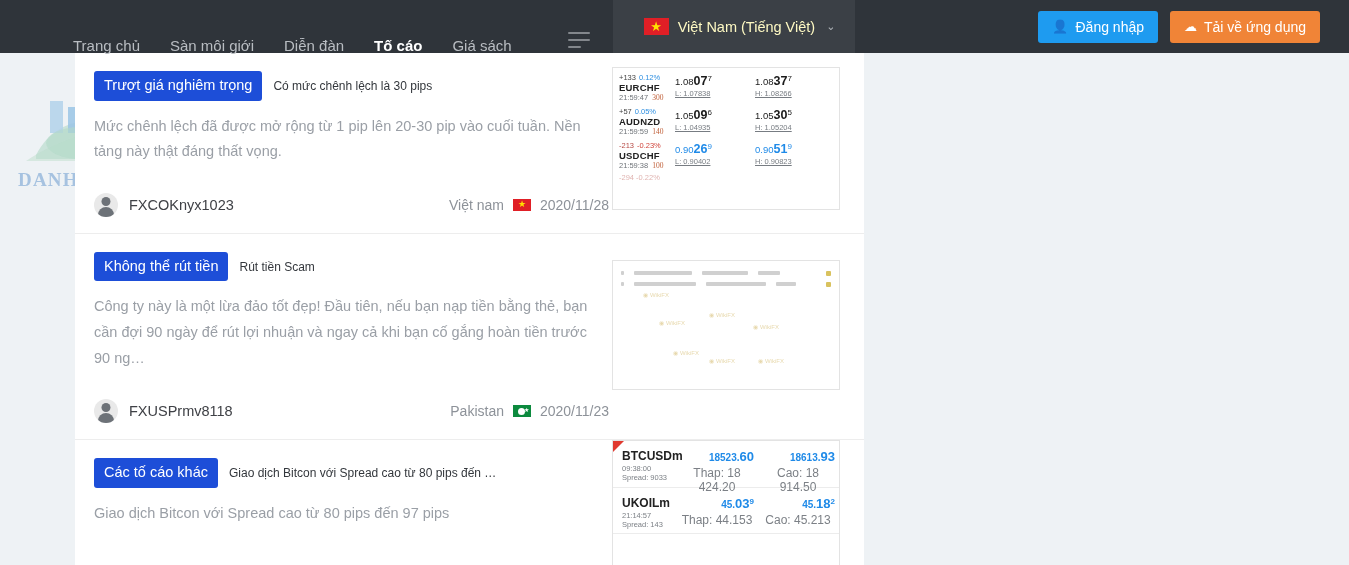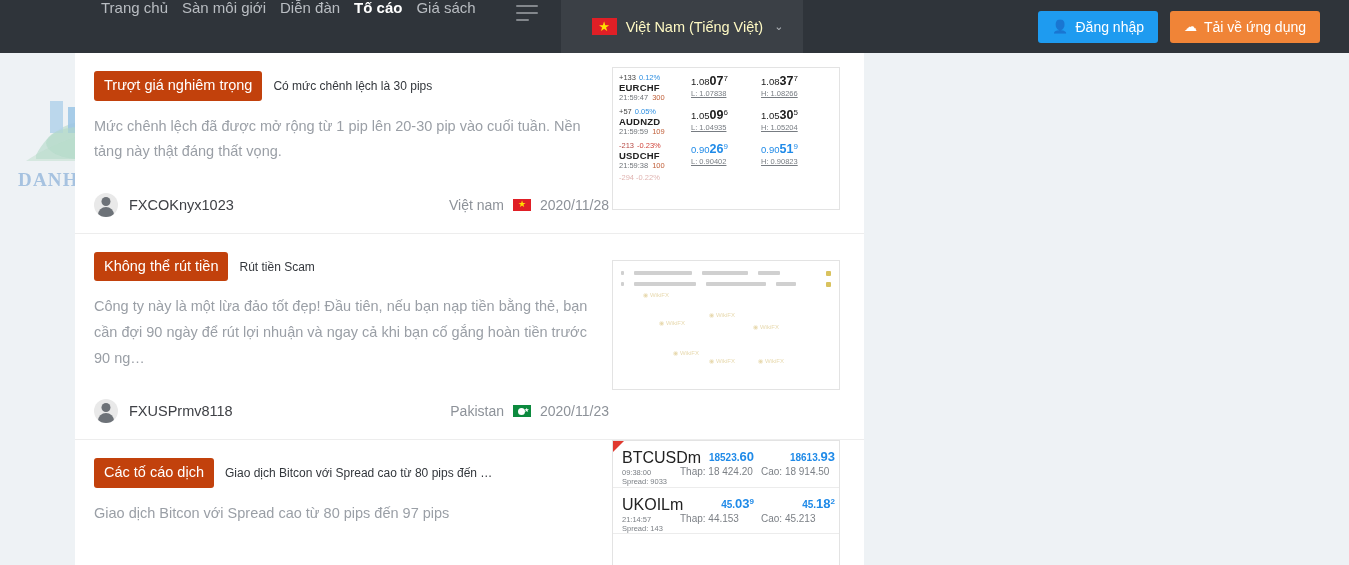--- a/index.html
+++ b/index.html
@@ -14,24 +14,23 @@
   .header {
     position: relative;
     height: 53px;
     background: #2f343a;
     display: flex;
     align-items: stretch;
     z-index: 40;
   }
   .nav {
     display: flex;
-    align-items: flex-start;
-    gap: 14px;
+    align-items: flex-end;
+    gap: 30px;
     padding-left: 73px;
-    margin-left: 28px;
   }
   .nav-item {
     color: #b9bdc2;
     font-size: 15px;
     line-height: 1;
     white-space: nowrap;
     cursor: pointer;
   }
   .nav-item.active { color: #ffffff; font-weight: bold; }
   .hamburger {
@@ -117,21 +116,21 @@
   .card {
     position: relative;
     padding: 18px 24px 16px 19px;
     border-bottom: 1px solid #ededed;
   }
   .card:last-child { border-bottom: none; }
   .card-body { width: 515px; }
 
   .title-row { display: flex; align-items: center; gap: 11px; }
   .tag {
-    background: #c2410c;
+    background: #1d4ed8;
     color: #ffffff;
     font-size: 14.5px;
     line-height: 1;
     padding: 7px 10px 8px;
     border-radius: 3px;
     white-space: nowrap;
     cursor: pointer;
   }
   .title {
     color: #33373c;
@@ -204,22 +203,22 @@
 
   
   .qt { padding: 3px 6px 0 6px; font-family: "Liberation Sans", sans-serif; }
   .qrow { position: relative; padding: 2px 0 3px; }
   .qchg { font-size: 7.5px; color: #444; }
   .qchg .pc { color: #2f8fe0; margin-left: 3px; }
   .qchg.neg { color: #b64a45; }
   .qchg.neg .pc { color: #d0443b; }
   .qsym { font-size: 9.5px; font-weight: bold; color: #222; letter-spacing: .2px; }
   .qtime { font-size: 7.5px; color: #6f7479; }
-  .qtime .vol { color: #c0603a; margin-left: 4px; }
-  .qprices { position: absolute; right: 2px; top: 3px; width: 150px; display: flex; justify-content: flex-end; }
+  .qtime .vol { color: #c0603a; margin-left: 4px; font-family: Liberation Serif, serif; }
+  .qprices { position: absolute; right: 8px; top: 3px; width: 150px; display: flex; justify-content: space-between; }
   .qp { text-align: left; width: 70px; }
   .qbig { font-size: 9.5px; color: #1a1a1a; white-space: nowrap; }
   .qbig b { font-size: 12.5px; font-weight: bold; }
   .qbig sup { font-size: 8px; }
   .qbig.blue, .qbig.blue b { color: #1f8ae8; }
   .qlow { font-size: 7.5px; color: #777c82; margin-top: 1px; white-space: nowrap; text-decoration: underline; }
   .qcut { font-size: 7.5px; color: #b8534c; opacity: .45; }
 
   
   .blur-table { padding: 10px 8px; filter: blur(0.6px); }
@@ -228,30 +227,30 @@
   .bt-dot { width: 5px; height: 5px; background: #e8c140; border-radius: 1px; margin-left: auto; }
   .wm-chip {
     position: absolute;
     font-size: 6px; color: #d8c07a; opacity: .6;
     white-space: nowrap;
   }
 
   
   .t3 .trow { position: relative; padding: 8px 8px 7px 9px; border-bottom: 1px solid #ececec; height: 46.3px; }
   .t3 .trow:last-child { border-bottom: none; margin-top: 48px; }
-  .tsym { font-size: 16px; font-weight: normal; color: #222; }
+  .tsym { font-size: 12px; font-weight: bold; color: #222; }
   .ttime { font-size: 7.5px; color: #7c8086; margin-top: 1px; }
   .tspread { font-size: 7.5px; color: #7c8086; }
   .tprices { position: absolute; right: 4px; top: 8px; width: 155px; }
   .tp-line { display: flex; justify-content: space-between; }
   .tpv { font-size: 10px; color: #1f8ae8; font-weight: bold; width: 74px; text-align: right; }
   .tpv b { font-size: 13px; }
   .tpv sup { font-size: 8px; }
   .tlh { display: flex; justify-content: space-between; margin-top: 2px; }
-  .tlh span { font-size: 10px; color: #7c8086; width: 74px; text-align: left; }
+  .tlh span { font-size: 12px; color: #7c8086; width: 74px; text-align: center; }
   .t3corner { position: absolute; left: 0; top: 0; width: 0; height: 0; border-left: 11px solid #e03a30; border-bottom: 11px solid transparent; }
 </style>
 </head>
 <body>
 
 <div class="header">
   <nav class="nav">
     <span class="nav-item">Trang chủ</span>
     <span class="nav-item">Sàn môi giới</span>
     <span class="nav-item">Diễn đàn</span>
@@ -348,21 +347,21 @@
               </div>
             </div>
           </div>
 
           <div class="qrow">
             <div class="qchg">
               <span>+57</span><span class="pc">0.05%</span>
             </div>
             <div class="qsym">AUDNZD</div>
             <div class="qtime">
-              <span>21:59:59</span><span class="vol">109</span>
+              <span>21:59:59</span><span class="vol">140</span>
             </div>
             <div class="qprices">
               <div class="qp">
                 <div class="qbig"><span>1.05</span><b>09</b><sup>6</sup></div>
                 <div class="qlow">L: 1.04935</div>
               </div>
               <div class="qp">
                 <div class="qbig"><span>1.05</span><b>30</b><sup>5</sup></div>
                 <div class="qlow">H: 1.05204</div>
               </div>
@@ -440,21 +439,21 @@
           <span class="wm-chip" style="left:96px;top:96px">◉ WikiFX</span>
           <span class="wm-chip" style="left:145px;top:96px">◉ WikiFX</span>
           <span class="wm-chip" style="left:30px;top:30px">◉ WikiFX</span>
         </div>
       </div>
     </div>
 
     <div class="card" style="min-height:165px">
       <div class="card-body">
         <div class="title-row">
-          <span class="tag">Các tố cáo dịch</span>
+          <span class="tag">Các tố cáo khác</span>
           <span class="title">Giao dịch Bitcon với Spread cao từ 80 pips đến …</span>
         </div>
         <div class="excerpt">Giao dịch Bitcon với Spread cao từ 80 pips đến 97 pips</div>
 
       </div>
 
       <div class="thumb t3">
         <span class="t3corner"></span>
 
         <div class="trow">

